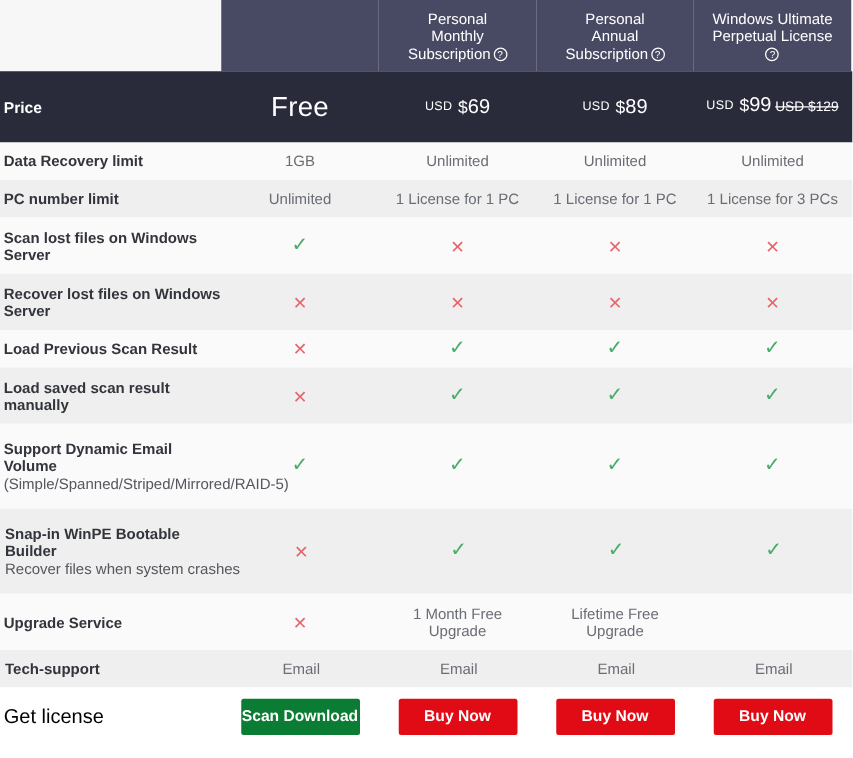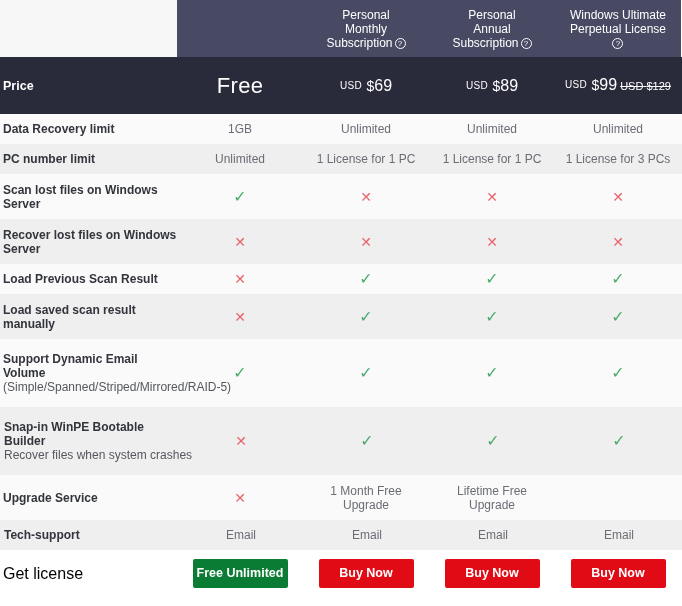--- a/index.html
+++ b/index.html
@@ -291,21 +291,21 @@
         </div>
         <div class="c">
           <span>Email</span>
         </div>
       </div>
     </div>
 
   <div class="row btnrow">
     <div class="c0">Get license</div>
     <div class="c first">
-      <button class="btn green">Free Unlimited</button>
+      <button class="btn green">Scan Download</button>
     </div>
     <div class="c">
       <button class="btn red">Buy Now</button>
     </div>
     <div class="c">
       <button class="btn red">Buy Now</button>
     </div>
     <div class="c">
       <button class="btn red">Buy Now</button>
     </div>

